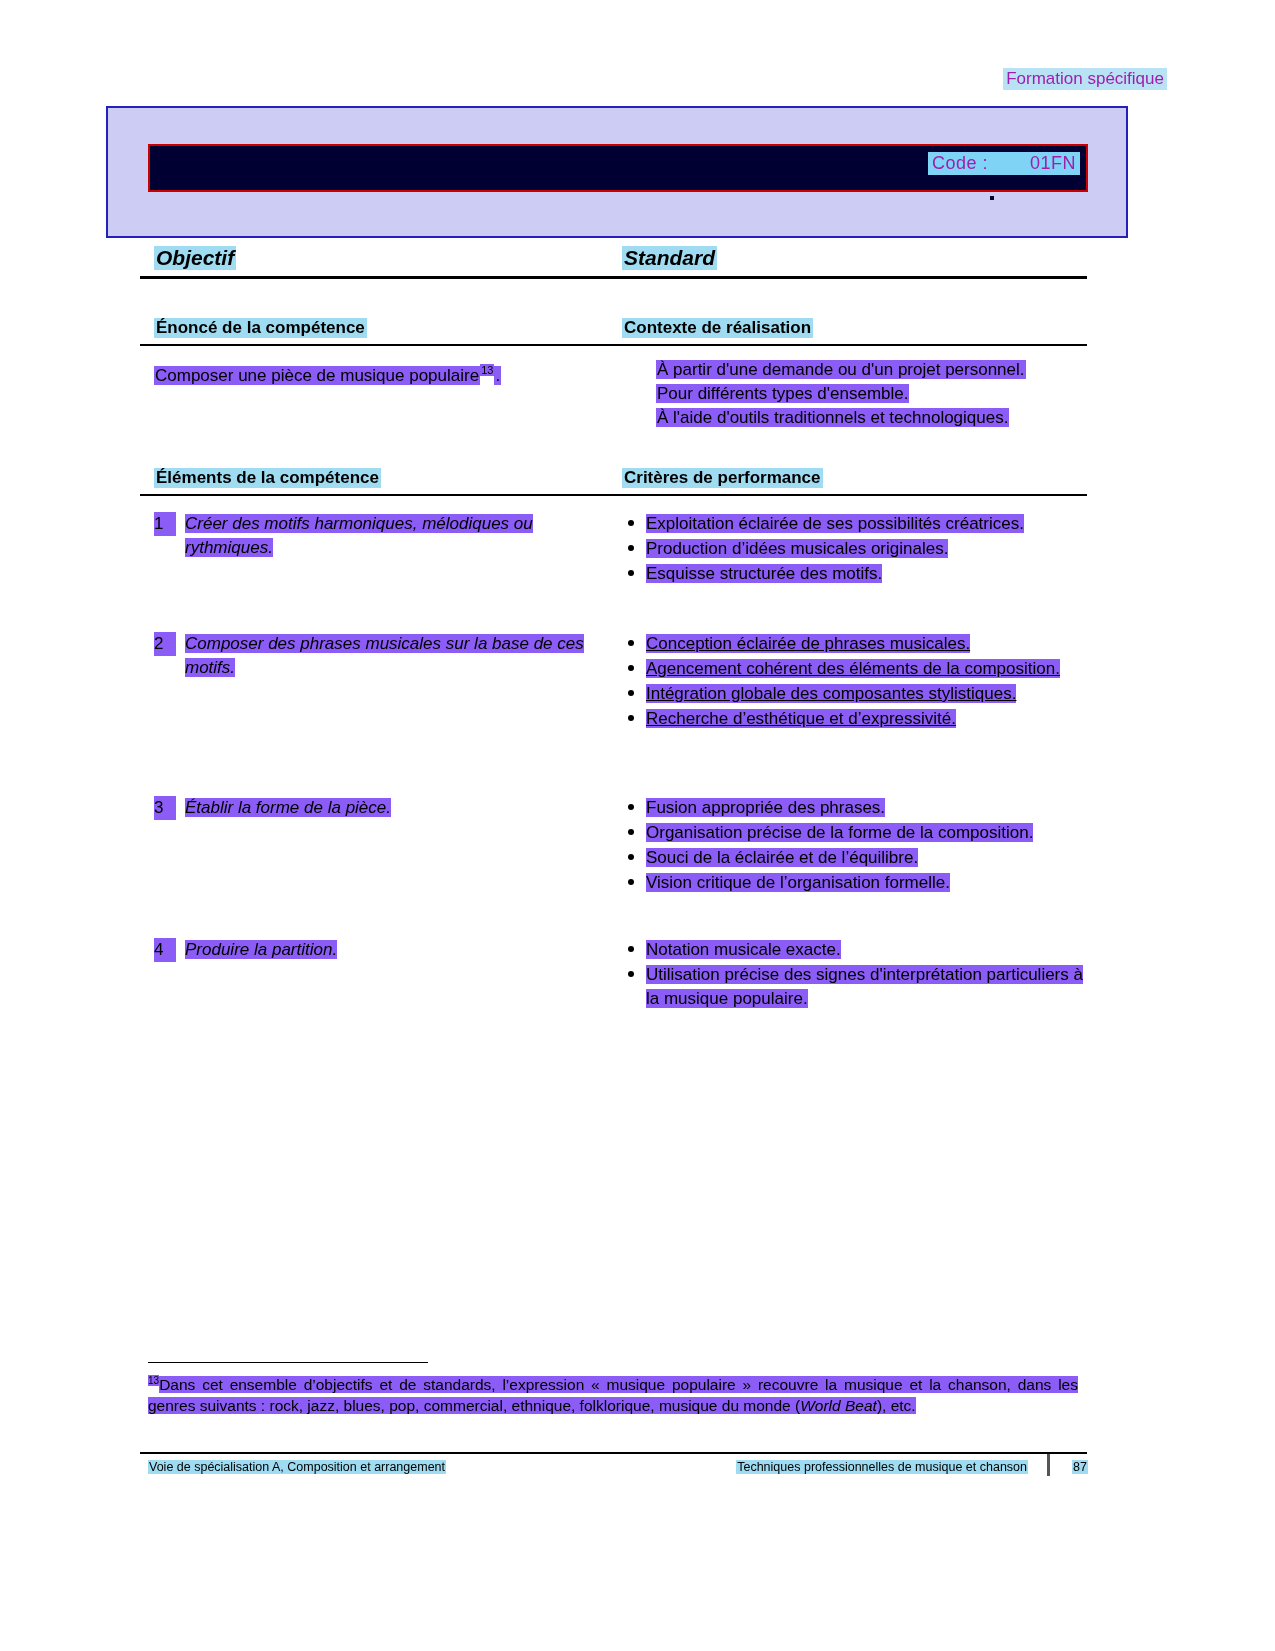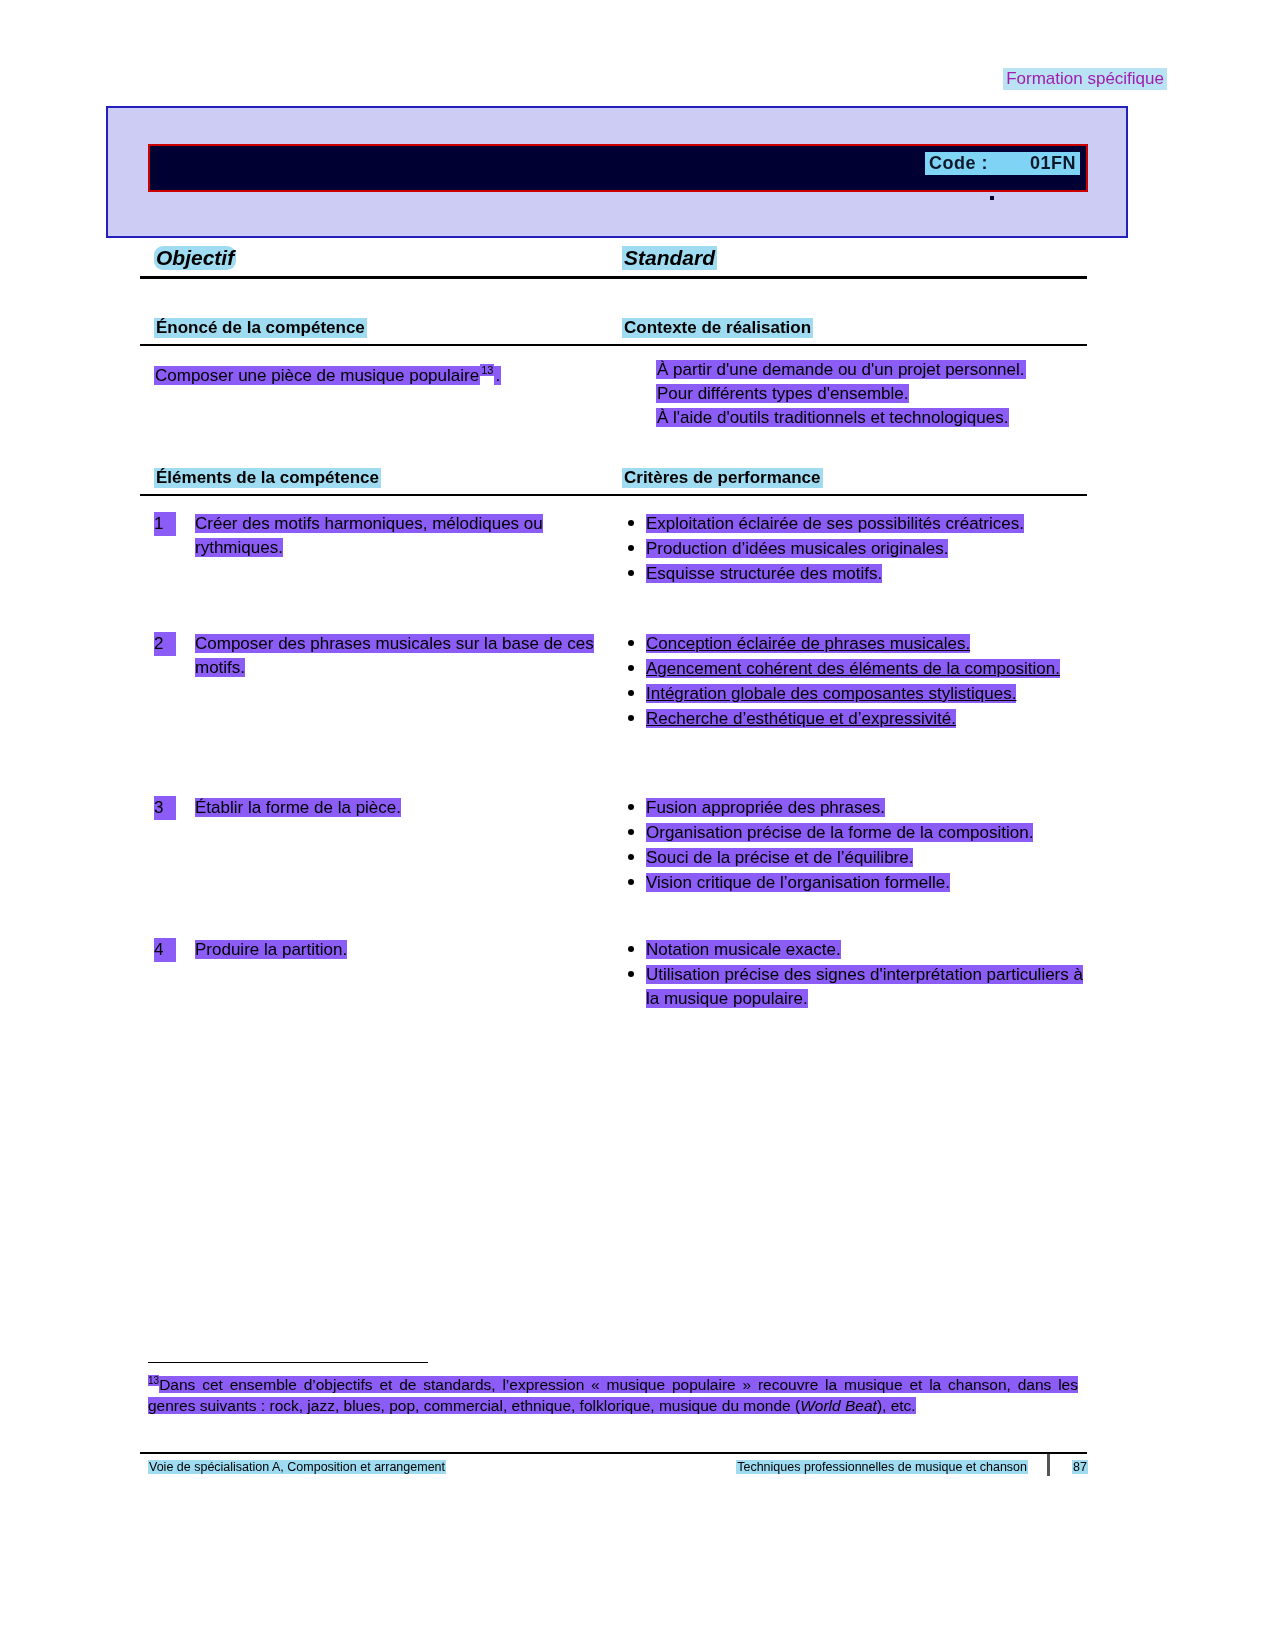--- a/index.html
+++ b/index.html
@@ -56,22 +56,22 @@
     height: 48px;
     background: #000033;
     border: 2px solid #cc0000;
     box-sizing: border-box;
   }
   .code-text {
     position: absolute;
     right: 6px;
     top: 6px;
     font-size: 18px;
-    font-weight: bold;
-    color: #0f172a;
+    font-weight: normal;
+    color: #a21caf;
     background: #7fd4f5;
     padding: 1px 4px;
     white-space: nowrap;
     letter-spacing: 0.5px;
   }
   .code-text .gap { display: inline-block; width: 42px; }
 
   .dot-after-box {
     position: absolute;
     left: 990px;
@@ -93,21 +93,20 @@
   }
   .band-title .t1 {
     position: absolute;
     left: 14px;
     top: 0px;
     font-size: 21px;
     font-weight: bold;
     font-style: italic;
     background: #9fdcf2;
     padding: 0 2px;
-    border-radius: 9px;
   }
   .band-title .t2 {
     position: absolute;
     left: 482px;
     top: 0px;
     font-size: 21px;
     font-weight: bold;
     font-style: italic;
     background: #9fdcf2;
     padding: 0 2px;
@@ -176,21 +175,22 @@
     font-size: 17px;
     line-height: 24px;
   }
   .row-left .num {
     position: absolute;
     left: 0;
     top: 0;
     width: 22px;
   }
   .row-left .body {
-    margin-left: 41px;
+    margin-left: 31px;
+    font-style: italic;
   }
   .row-right {
     position: absolute;
     left: 622px;
     width: 470px;
     font-size: 17px;
     line-height: 24px;
   }
   .bullet-item {
     position: relative;
@@ -335,21 +335,21 @@
     <div class="bullet-item"><span class="bdot"></span><span class="hl">Recherche d’esthétique et d’expressivité.</span></div>
   </div>
 
   <div class="row-left" style="top:796px;">
     <span class="num hl">3</span>
     <div class="body"><span class="hl">Établir la forme de la pièce.</span></div>
   </div>
   <div class="row-right" style="top:796px;">
     <div class="bullet-item"><span class="bdot"></span><span class="hl">Fusion appropriée des phrases.</span></div>
     <div class="bullet-item"><span class="bdot"></span><span class="hl">Organisation précise de la forme de la composition.</span></div>
-    <div class="bullet-item"><span class="bdot"></span><span class="hl">Souci de la précise et de l’équilibre.</span></div>
+    <div class="bullet-item"><span class="bdot"></span><span class="hl">Souci de la éclairée et de l’équilibre.</span></div>
     <div class="bullet-item"><span class="bdot"></span><span class="hl">Vision critique de l’organisation formelle.</span></div>
   </div>
 
   <div class="row-left" style="top:938px;">
     <span class="num hl">4</span>
     <div class="body"><span class="hl">Produire la partition.</span></div>
   </div>
   <div class="row-right" style="top:938px;">
     <div class="bullet-item"><span class="bdot"></span><span class="hl">Notation musicale exacte.</span></div>
     <div class="bullet-item"><span class="bdot"></span><span class="hl">Utilisation précise des signes d'interprétation particuliers à la musique populaire.</span></div>

